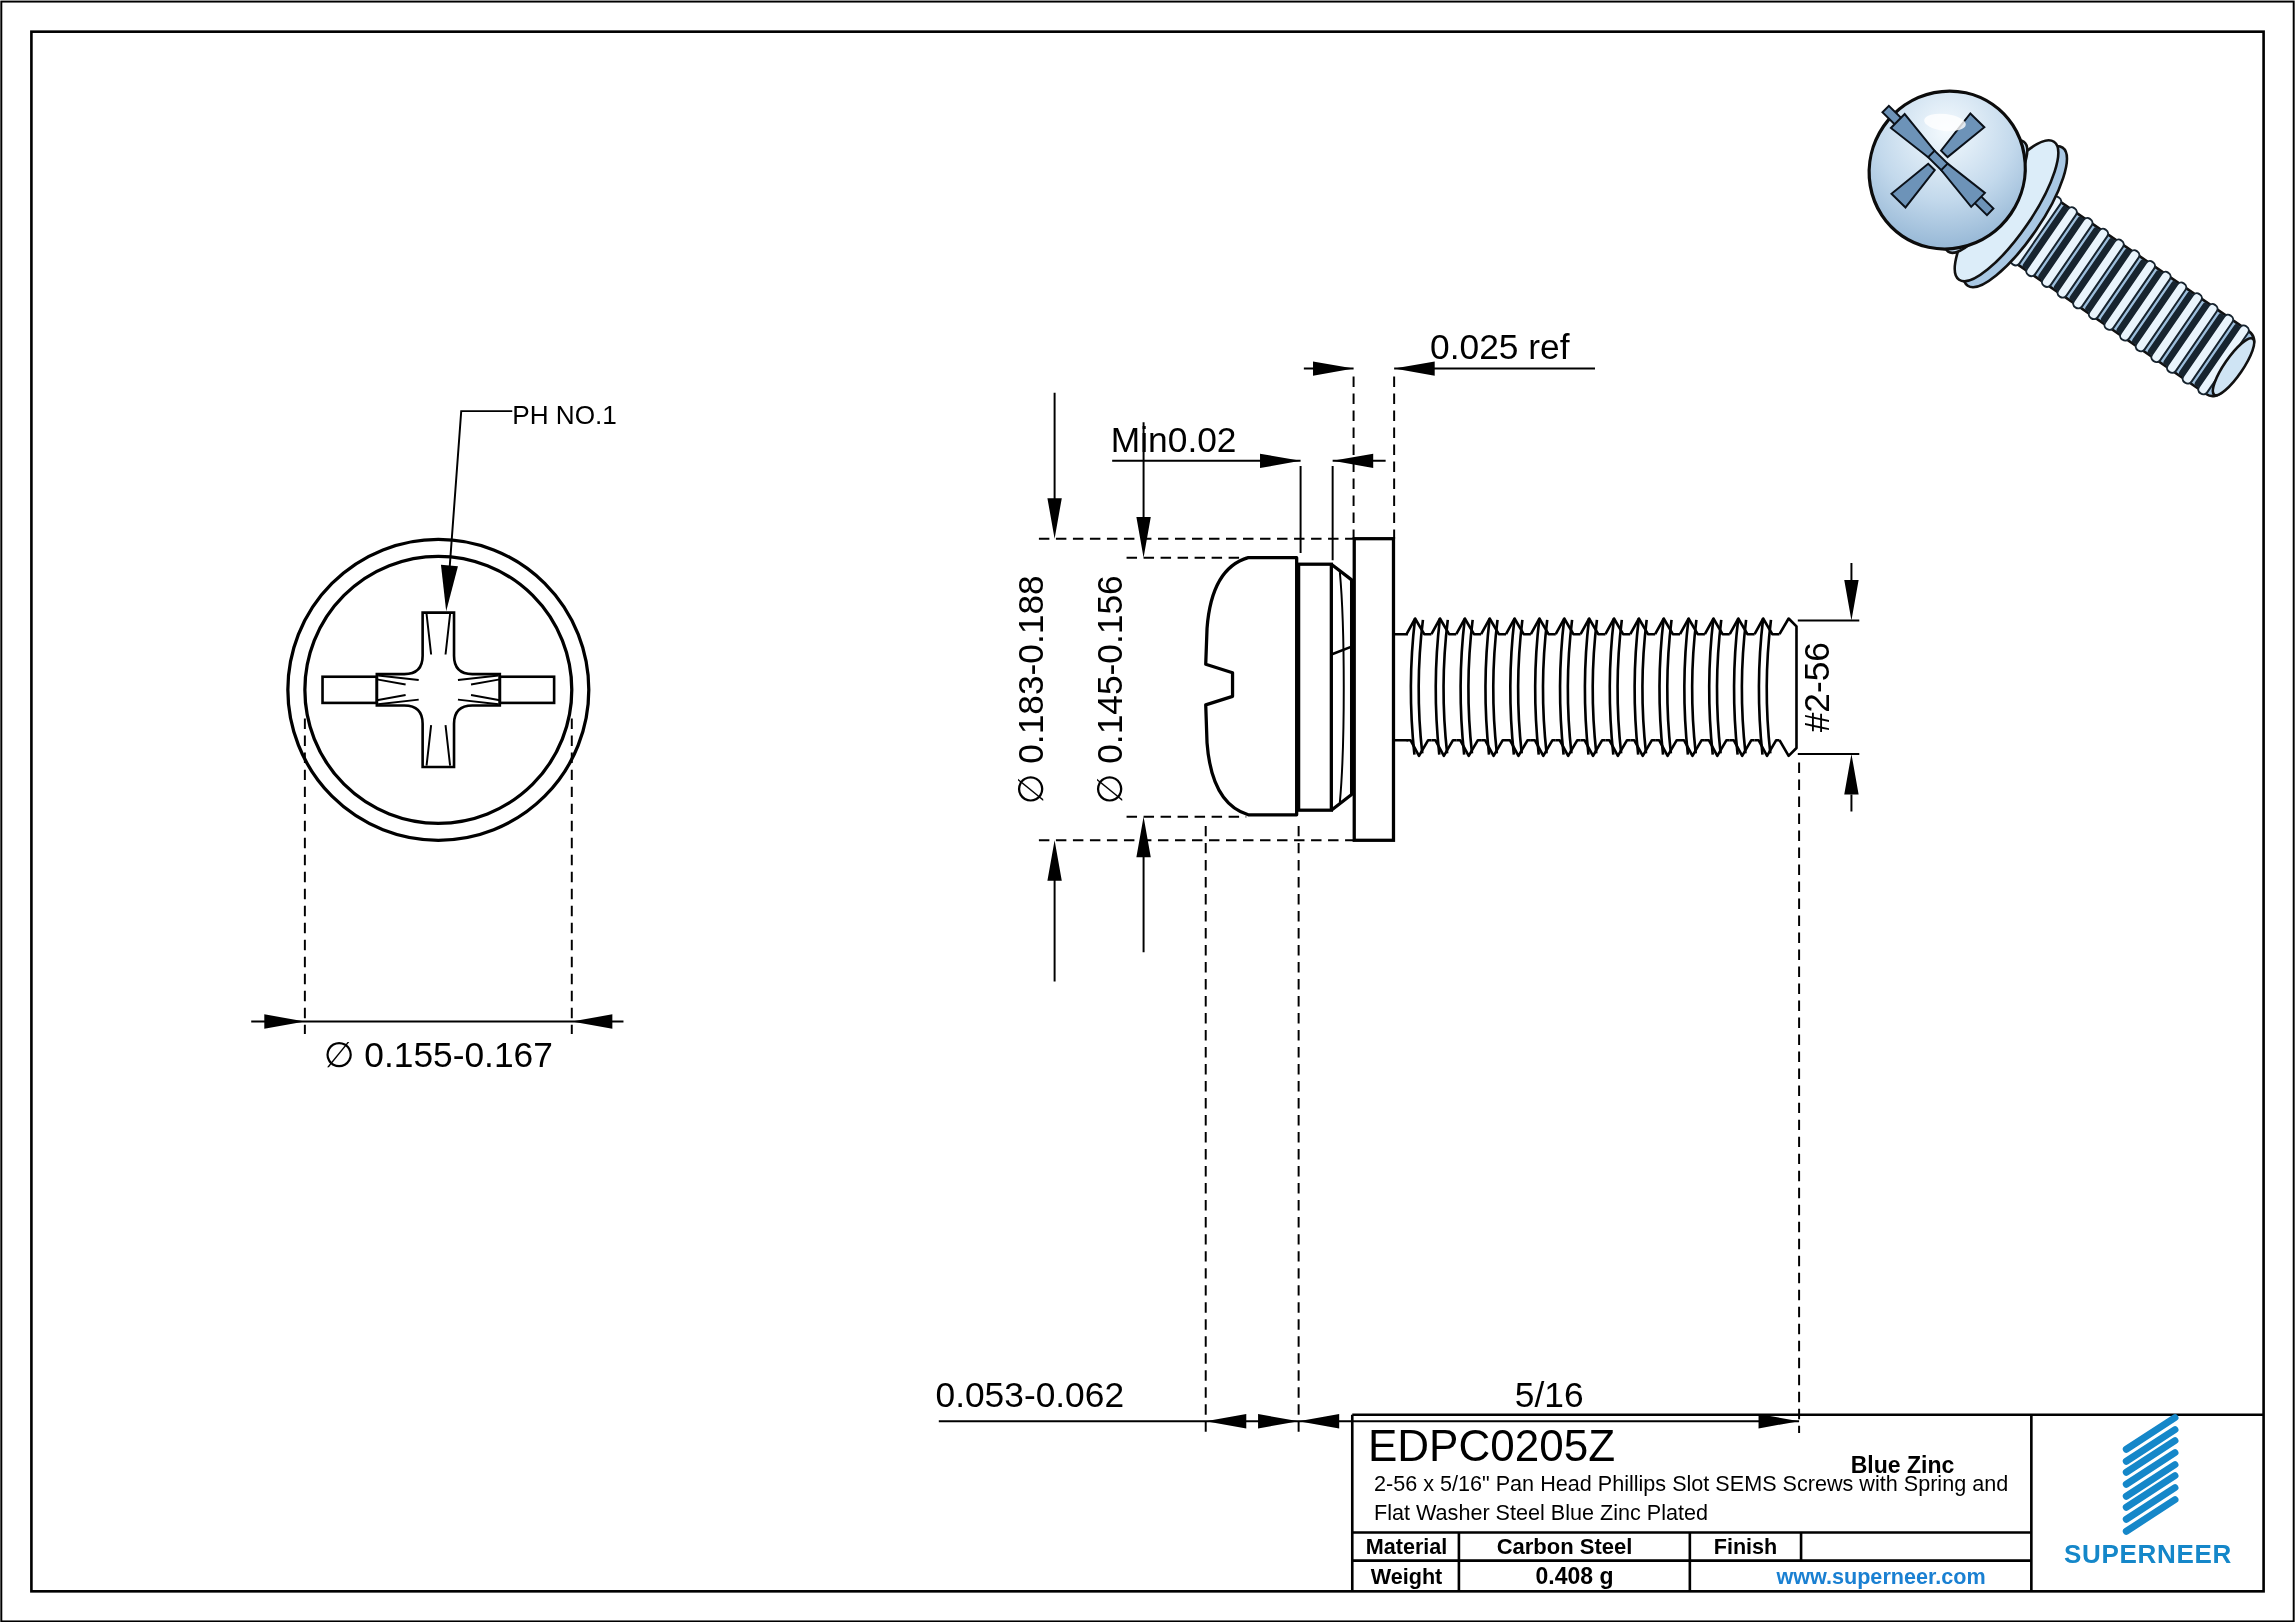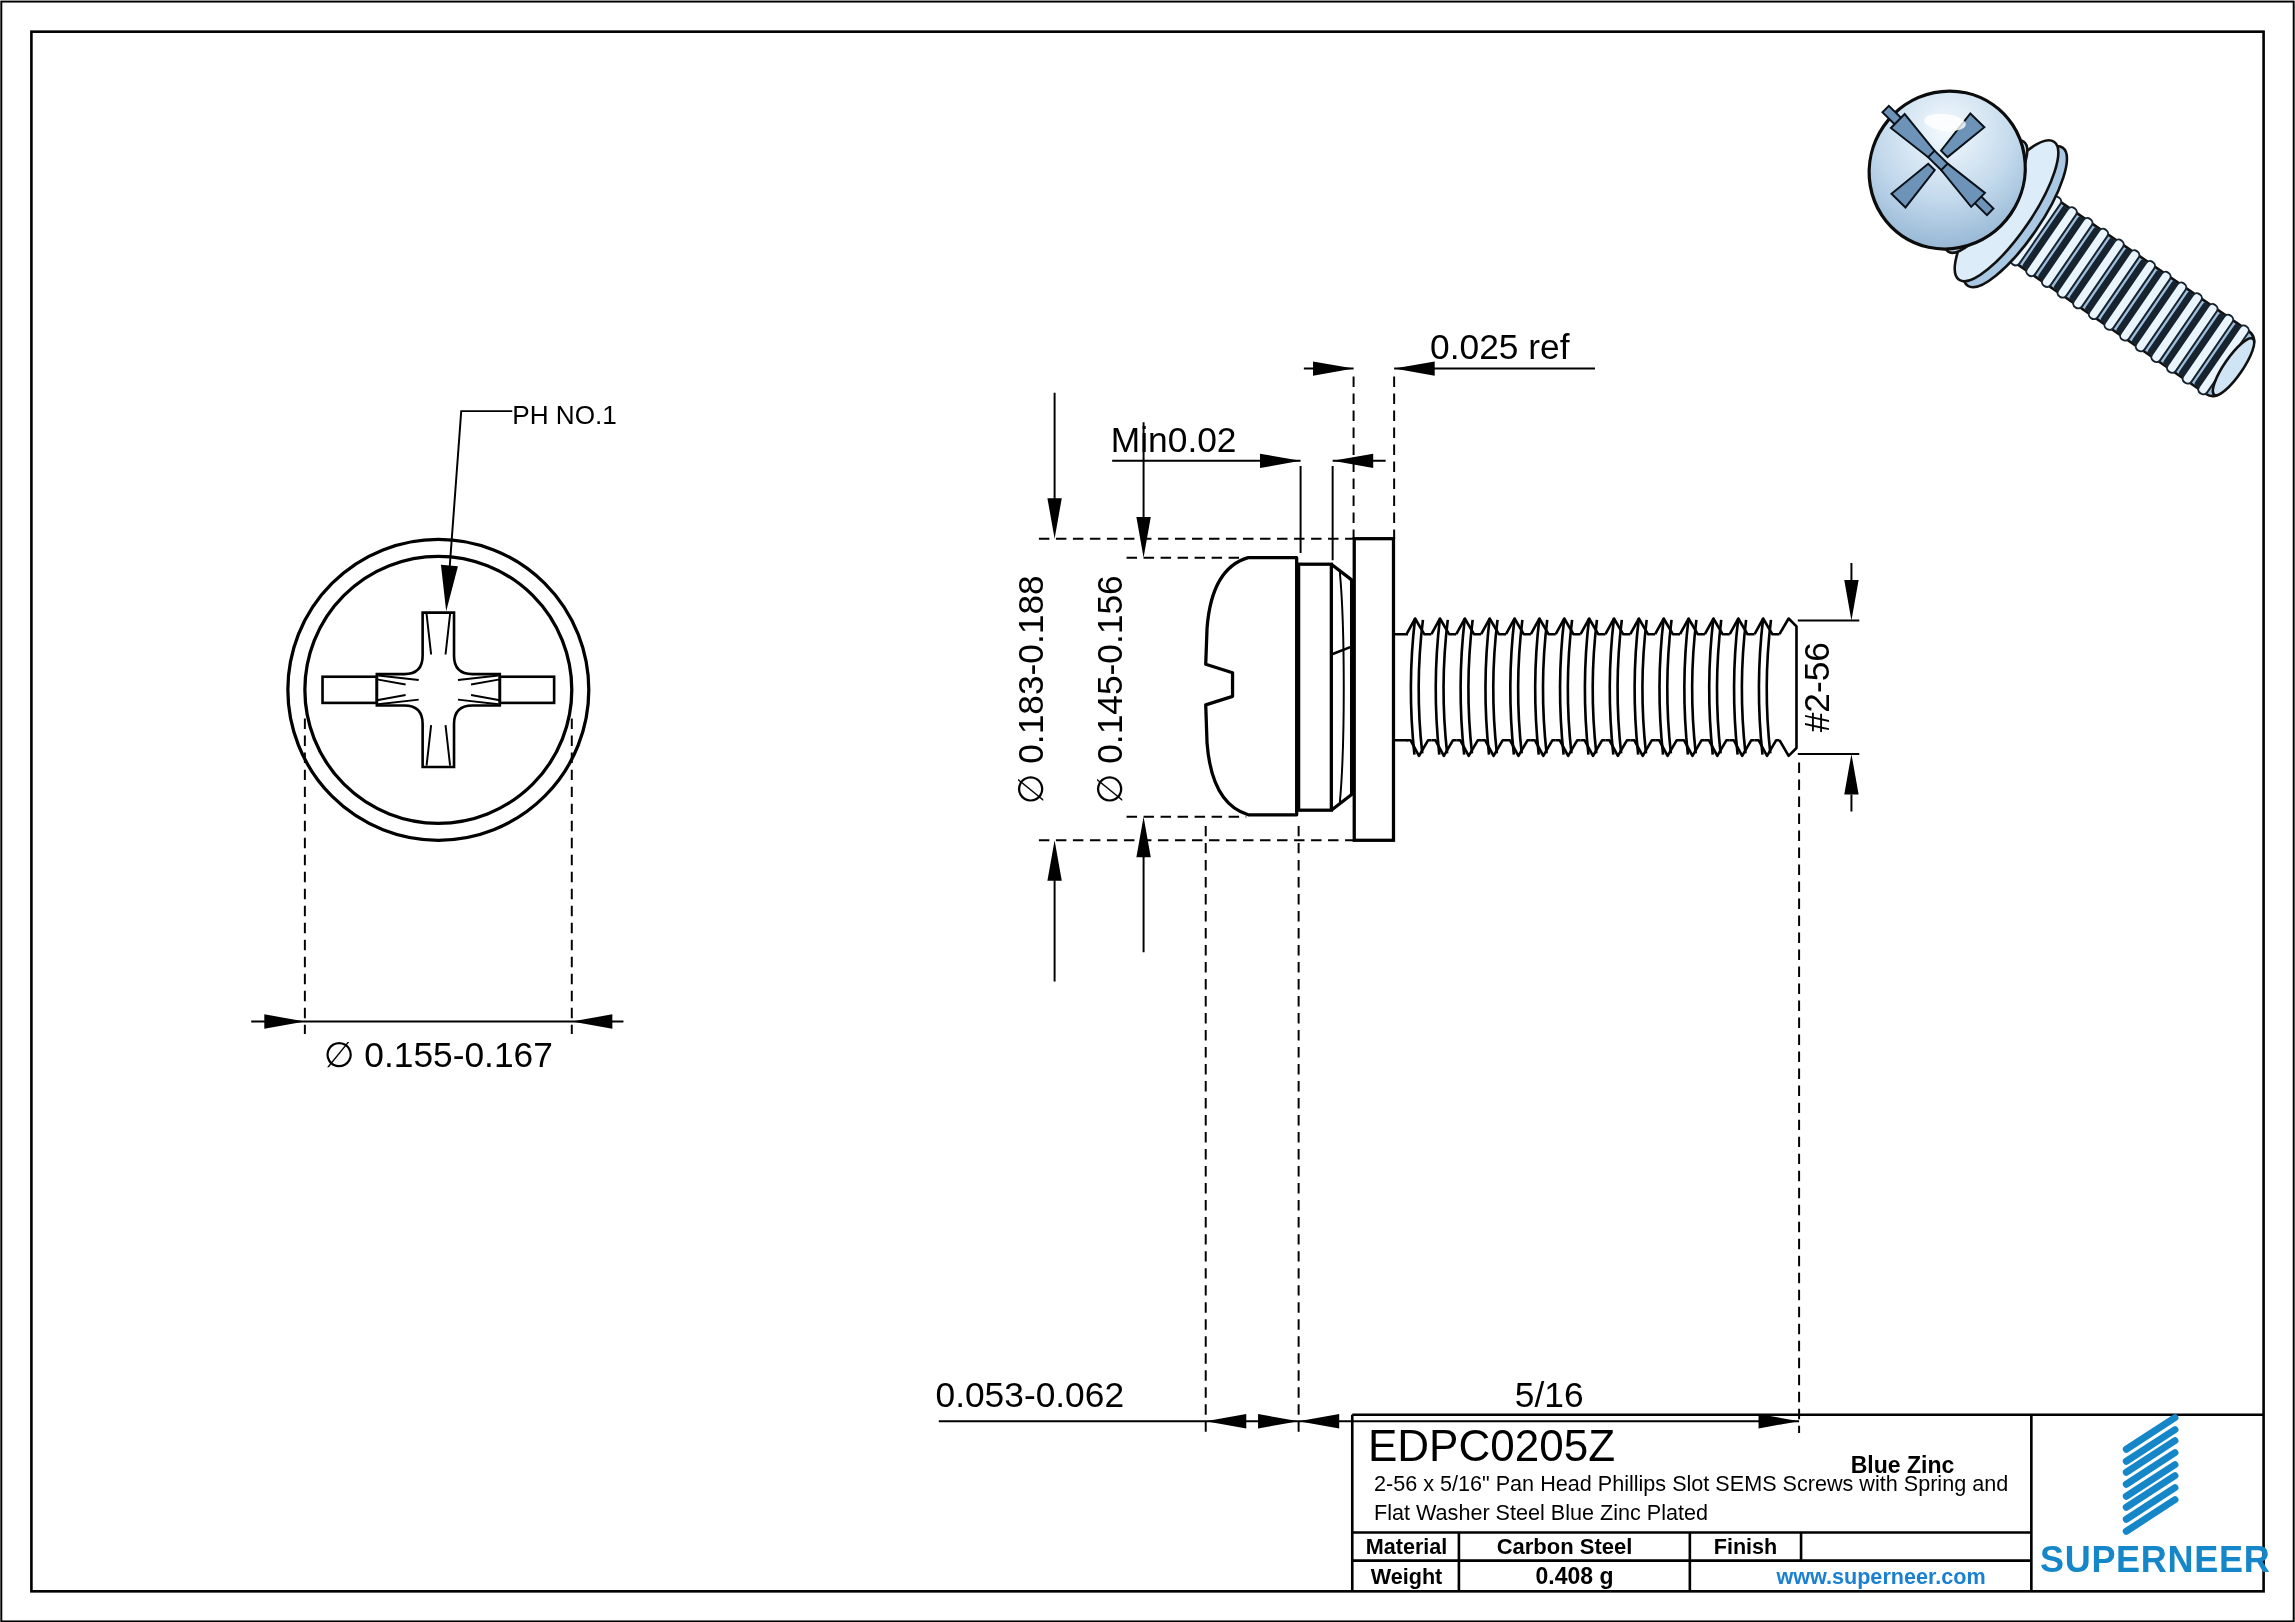--- a/index.html
+++ b/index.html
@@ -7,22 +7,22 @@
         font-family:"Liberation Sans",sans-serif;overflow:hidden;}
   .page svg{position:absolute;left:0;top:0;}
   .dim{font-family:"Liberation Sans",sans-serif;font-size:54px;fill:#000;}
   .callout{font-family:"Liberation Sans",sans-serif;font-size:40px;fill:#000;}
   .ov{position:absolute;color:#000;}
   .cell{position:absolute;display:flex;align-items:center;justify-content:center;
         font-size:21.6px;color:#000;font-weight:bold;}
   .pn{position:absolute;font-size:44px;font-weight:normal;}
   .desc{position:absolute;font-size:21.6px;}
   .email{position:absolute;left:298px;top:1515px;font-size:59px;letter-spacing:-1.3px;}
-  .brand{position:absolute;left:2040px;top:1539px;width:216px;
-         font-size:36px;font-weight:bold;letter-spacing:0.7px;}
+  .brand{position:absolute;left:2040px;top:1539px;width:216px;text-align:center;
+         font-size:26px;font-weight:bold;letter-spacing:0.7px;}
   .link{font-size:21.6px;padding-left:20px;}
   .logo{position:absolute;left:2118px;top:1430px;width:65px;}
   .logo .stripe{width:65px;height:6.5px;border-radius:3.9px;margin-bottom:5.2px;
                 transform:rotate(-33deg);}
 </style>
 </head>
 <body>
 
 <div class="page">
 

